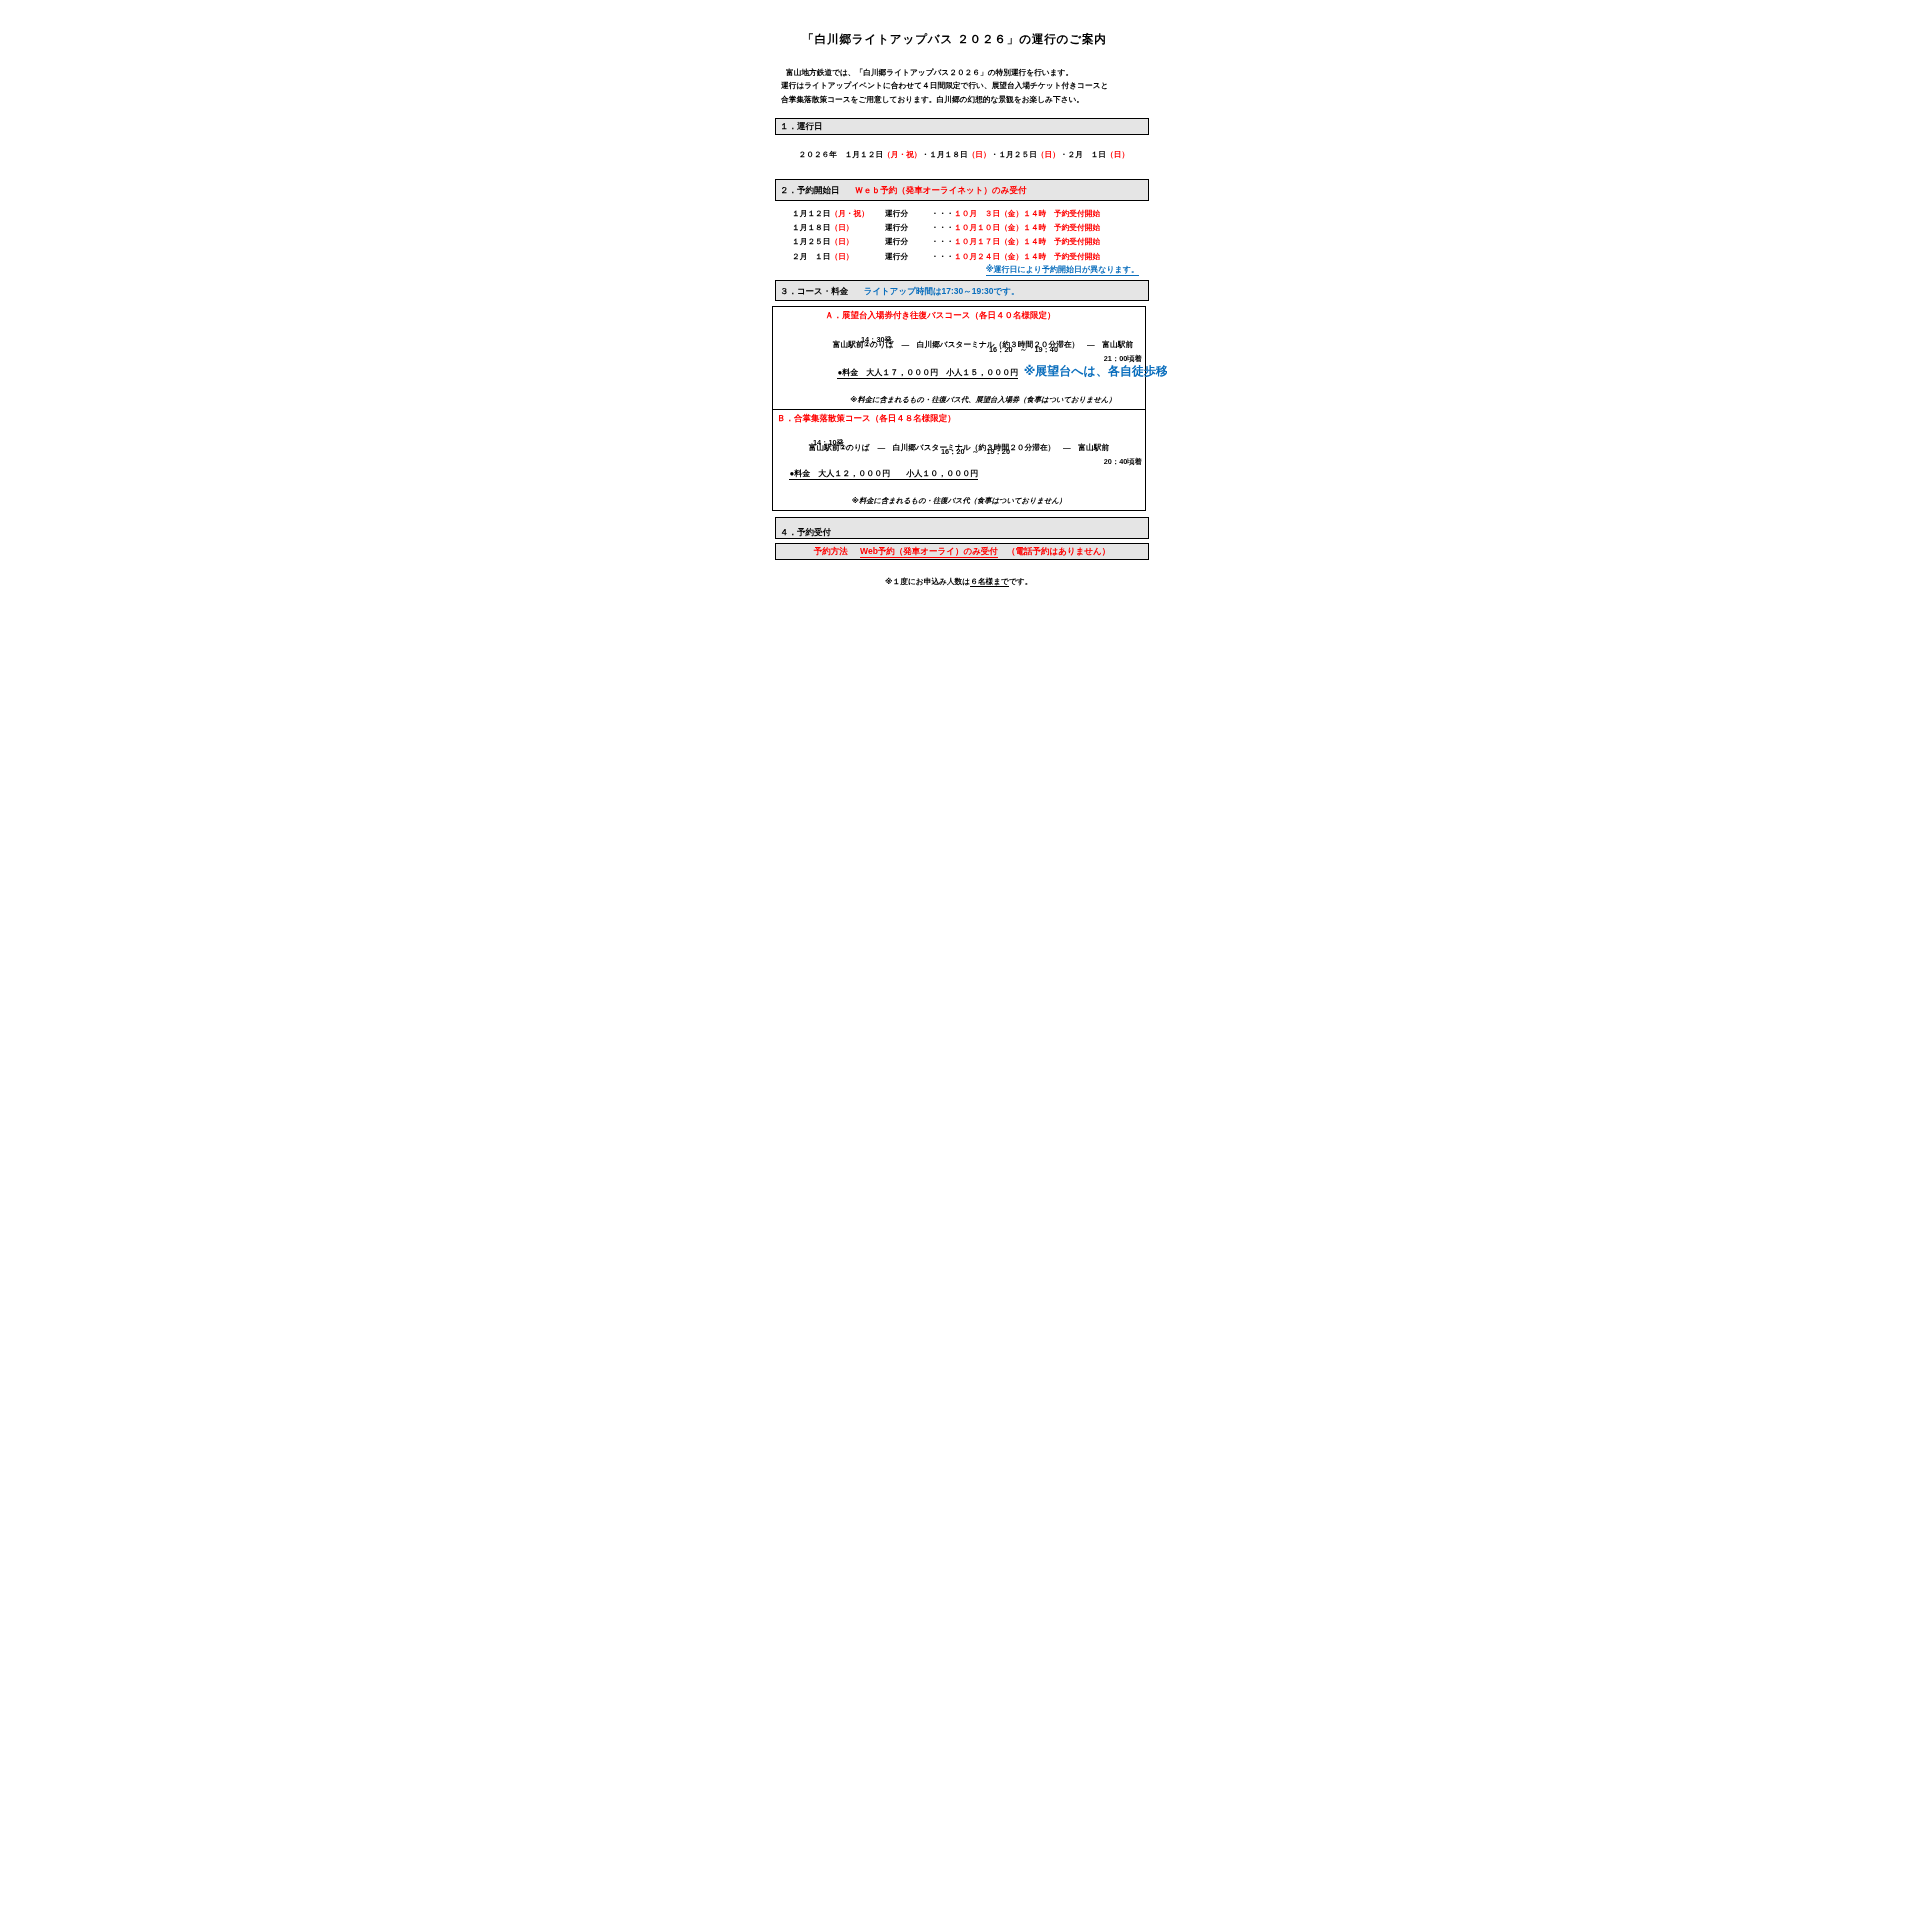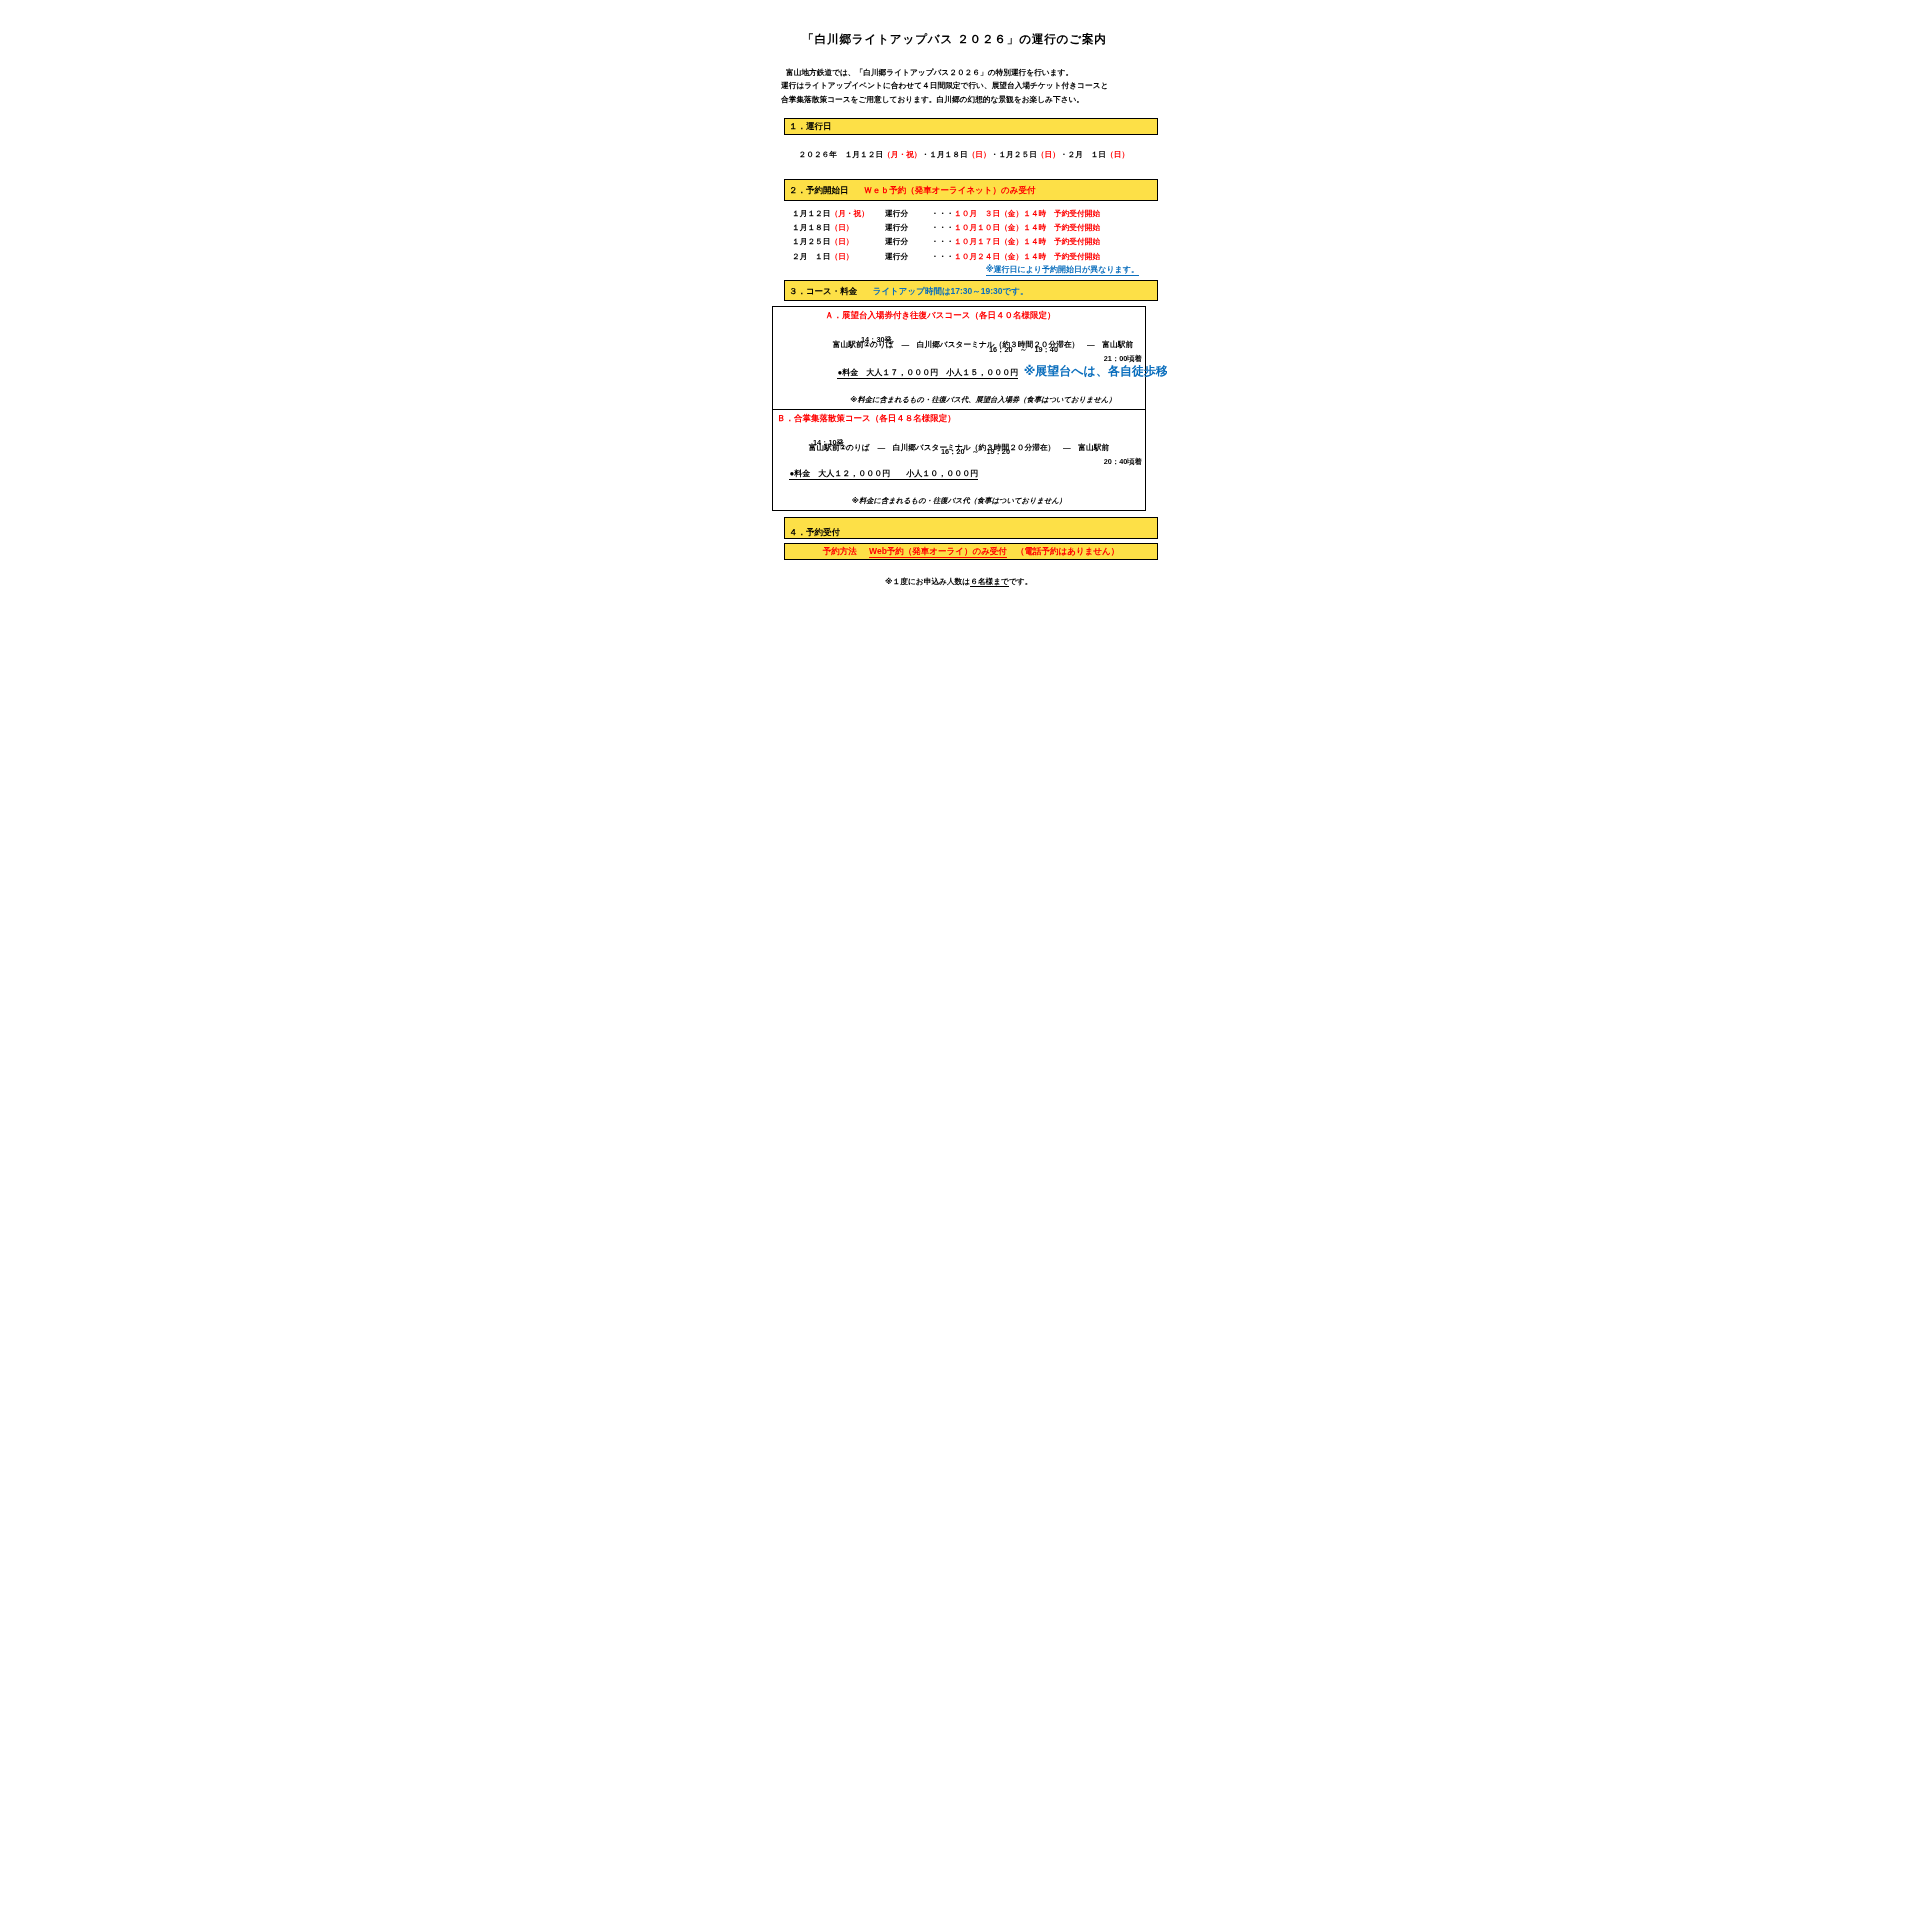--- a/index.html
+++ b/index.html
@@ -28,23 +28,23 @@
     line-height:14.6px;
     letter-spacing:0.8px;
   }
   .intro { margin:19px 0 12px 39px; }
   .intro-line { font-size:7.7px; line-height:13.5px; white-space:pre; }
   .intro-line.indent1 { padding-left:5px; }
 
   
   .band {
     box-sizing:border-box;
-    margin-left:42px;
+    margin-left:33px;
     width:374px;
-    background:#fde047;
+    background:#e5e5e5;
     border:1.2px solid #000000;
     padding:2.3px 3.9px;
     font-size:8.5px;
     line-height:10px;
     white-space:nowrap;
   }
   .band .ml40 { margin-left:15.4px; }
   .band.s2 { margin-top:8.5px; padding-top:5.4px; padding-bottom:5.4px; }
   .band.s3 { margin-top:4.6px; padding-top:4.6px; padding-bottom:4.6px; }
   .band.s4 { margin-top:6.2px; padding-top:9px; padding-bottom:1.5px; }

